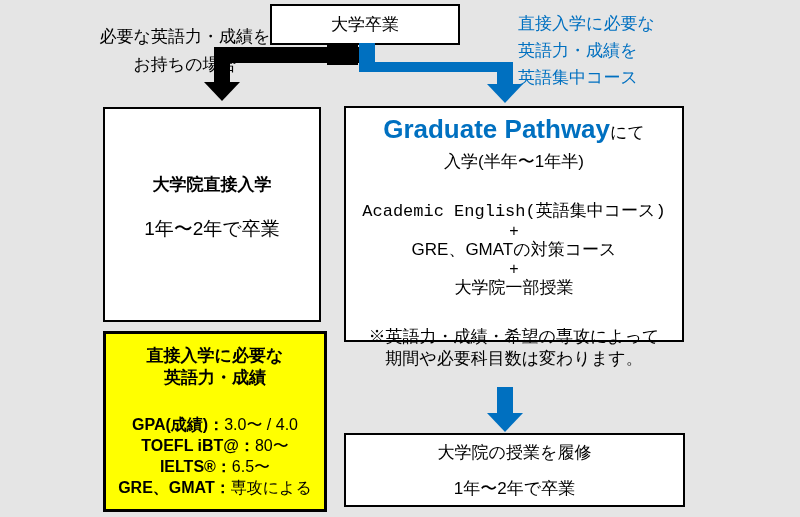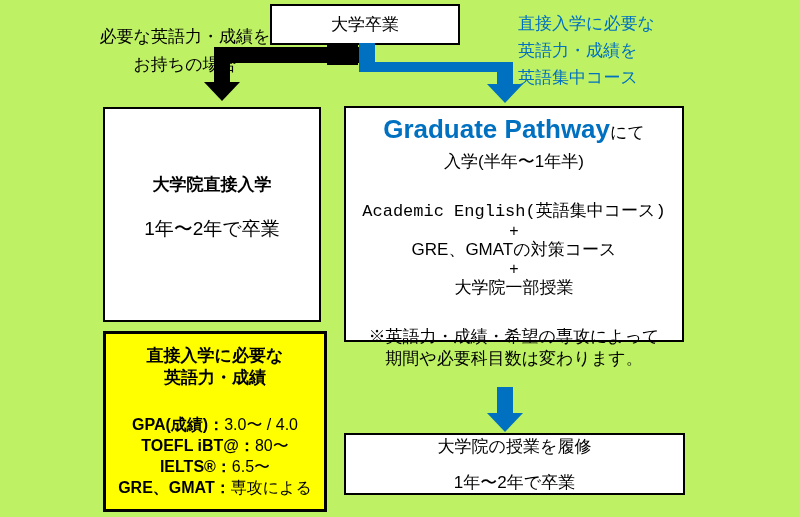--- a/index.html
+++ b/index.html
@@ -2,21 +2,21 @@
 <html><head>
 <meta charset="utf-8">
 <style>
   * { margin: 0; padding: 0; box-sizing: border-box; }
   html, body { background: #fff; }
   body { font-family: "Liberation Sans", "DejaVu Sans", sans-serif; color: #000; }
   .stage {
     position: relative;
     width: 800px;
     height: 517px;
-    background: #bef264;
+    background: #e5e5e5;
     overflow: hidden;
   }
   .abs { position: absolute; }
 
   
   .node {
     border: 2px solid #000;
     background: #fff;
     display: flex;
     flex-direction: column;
@@ -50,21 +50,21 @@
   .rb-plus { line-height: 17px; font-size: 16px; }
 
   .green-bar {
     left: 344px; top: 345px; width: 340px; height: 38px;
     background: #00B050;
     display: flex; align-items: center; justify-content: center;
     font-weight: bold; font-size: 17px; color: #000;
   }
 
   .final-box {
-    left: 344px; top: 433px; width: 341px; height: 62px;
+    left: 344px; top: 433px; width: 341px; height: 74px;
     justify-content: center;
     font-size: 17px;
   }
   .final-box .fb-line2 { margin-top: 13px; }
 
   .req-box {
     left: 103px; top: 331px; width: 224px; height: 181px;
     background: #FFFF00;
     border: 3px solid #000;
     display: flex; flex-direction: column; align-items: center;

